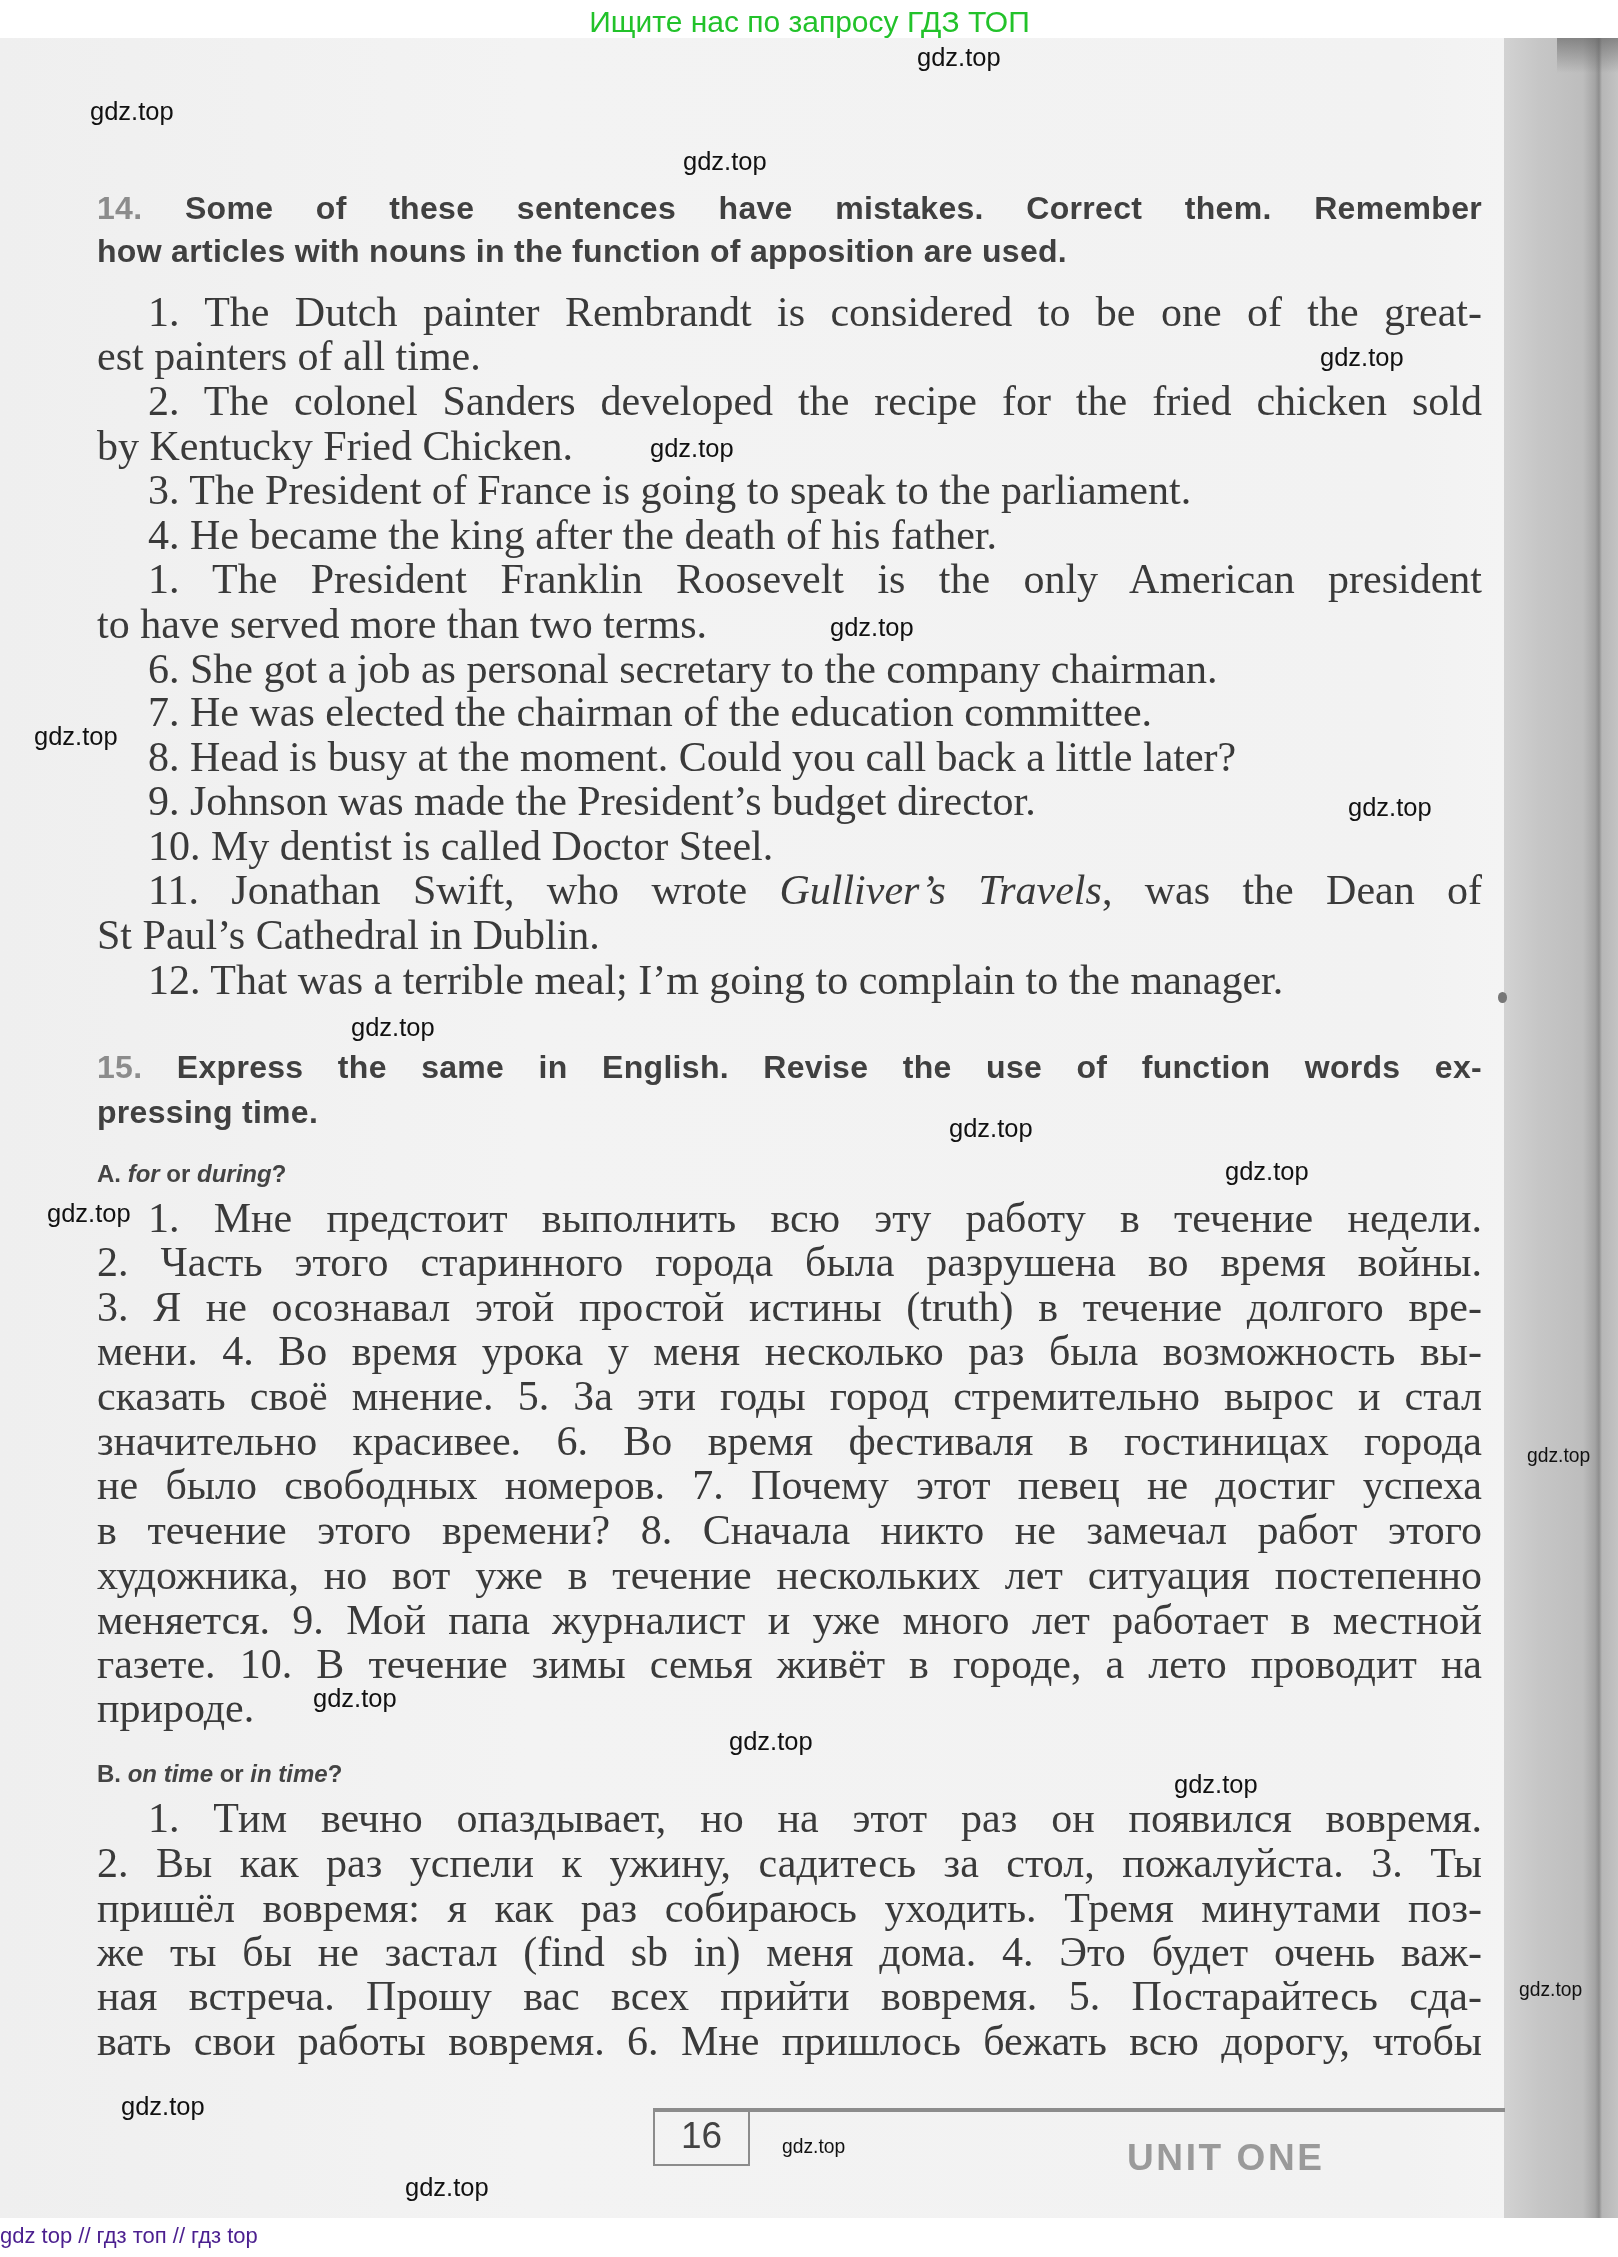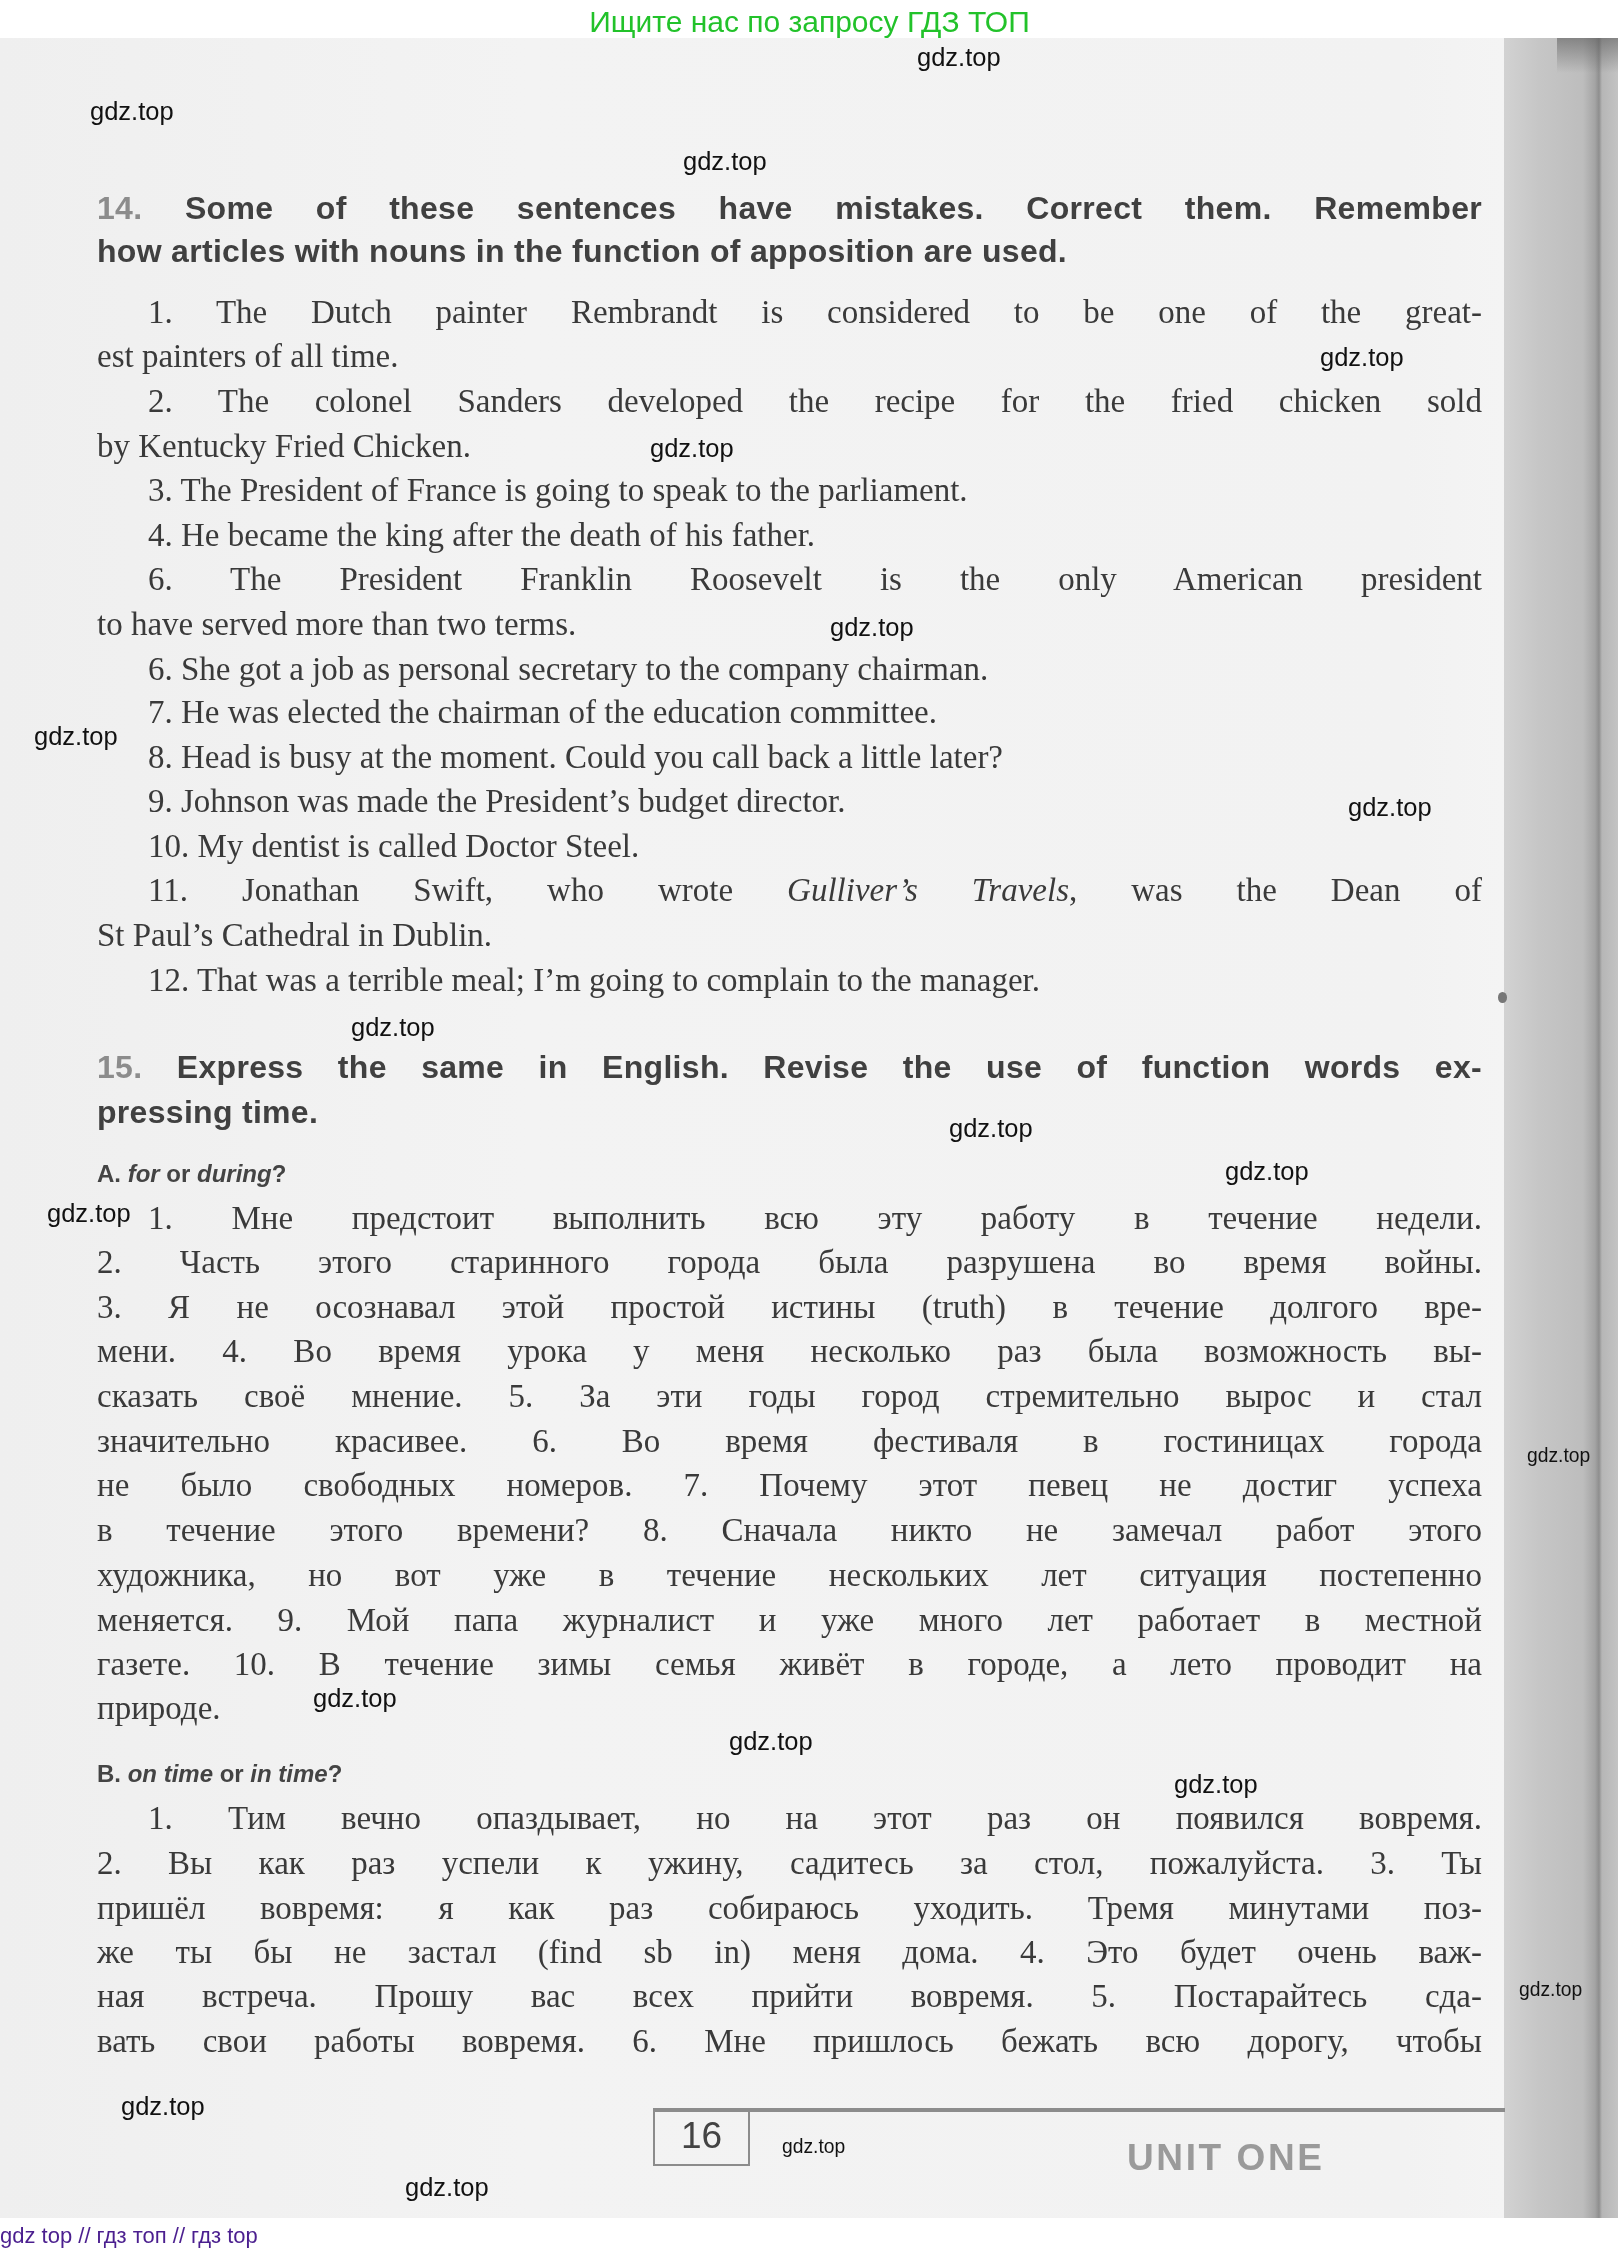--- a/index.html
+++ b/index.html
@@ -25,21 +25,21 @@
     position: absolute; top: 0; left: 1504px; width: 115px; height: 100%;
     background: linear-gradient(90deg, #d2d2d2 0px, #c6c6c6 35px, #bdbdbd 79px, #a4a4a4 91px, #8e8e8e 95px, #b6b6b6 98px, #c4c4c4 115px);
   }
   .edge .shadow-top {
     position: absolute; left: 53px; top: 0; width: 61px; height: 35px;
     background: linear-gradient(180deg, #555 0px, rgba(120,120,120,0) 35px);
     opacity: .55;
   }
   .line {
     position: absolute; left: 97px; width: 1385px; height: 45px; line-height: 45px;
-    white-space: nowrap; color: #3a3a3a; font-size: 33px;
+    white-space: nowrap; color: #3a3a3a; font-size: 42px;
   }
   .line.just { text-align: justify; text-align-last: justify; }
   .line.indent { padding-left: 51px; width: 1334px; }
   .heading {
     font-family: "Liberation Sans", "DejaVu Sans", sans-serif; font-weight: bold;
     font-size: 32px; color: #404040; letter-spacing: 0.3px;
   }
   .heading .num { color: #8c8c8c; }
   .sub {
     font-family: "Liberation Sans", "DejaVu Sans", sans-serif; font-weight: bold;
@@ -90,21 +90,21 @@
 
 <div class="line heading just" style="top:186px"><span class="num">14.</span> <span>Some of these sentences have mistakes. Correct them. Remember</span></div>
 <div class="line heading" style="top:229px">how articles with nouns in the function of apposition are used.</div>
 
 <div class="line indent just" style="top:290px">1. The Dutch painter Rembrandt is considered to be one of the great-</div>
 <div class="line" style="top:334px">est painters of all time.</div>
 <div class="line indent just" style="top:379px">2. The colonel Sanders developed the recipe for the fried chicken sold</div>
 <div class="line" style="top:424px">by Kentucky Fried Chicken.</div>
 <div class="line indent" style="top:468px">3. The President of France is going to speak to the parliament.</div>
 <div class="line indent" style="top:513px">4. He became the king after the death of his father.</div>
-<div class="line indent just" style="top:557px">6. The President Franklin Roosevelt is the only American president</div>
+<div class="line indent just" style="top:557px">1. The President Franklin Roosevelt is the only American president</div>
 <div class="line" style="top:602px">to have served more than two terms.</div>
 <div class="line indent" style="top:647px">6. She got a job as personal secretary to the company chairman.</div>
 <div class="line indent" style="top:690px">7. He was elected the chairman of the education committee.</div>
 <div class="line indent" style="top:735px">8. Head is busy at the moment. Could you call back a little later?</div>
 <div class="line indent" style="top:779px">9. Johnson was made the President’s budget director.</div>
 <div class="line indent" style="top:824px">10. My dentist is called Doctor Steel.</div>
 <div class="line indent just" style="top:868px"><span>11. Jonathan Swift, who wrote </span><span class="serif-i">Gulliver’s Travels</span><span>, was the Dean of</span></div>
 <div class="line" style="top:913px">St Paul’s Cathedral in Dublin.</div>
 <div class="line indent" style="top:958px">12. That was a terrible meal; I’m going to complain to the manager.</div>
 <div class="dot"></div>

